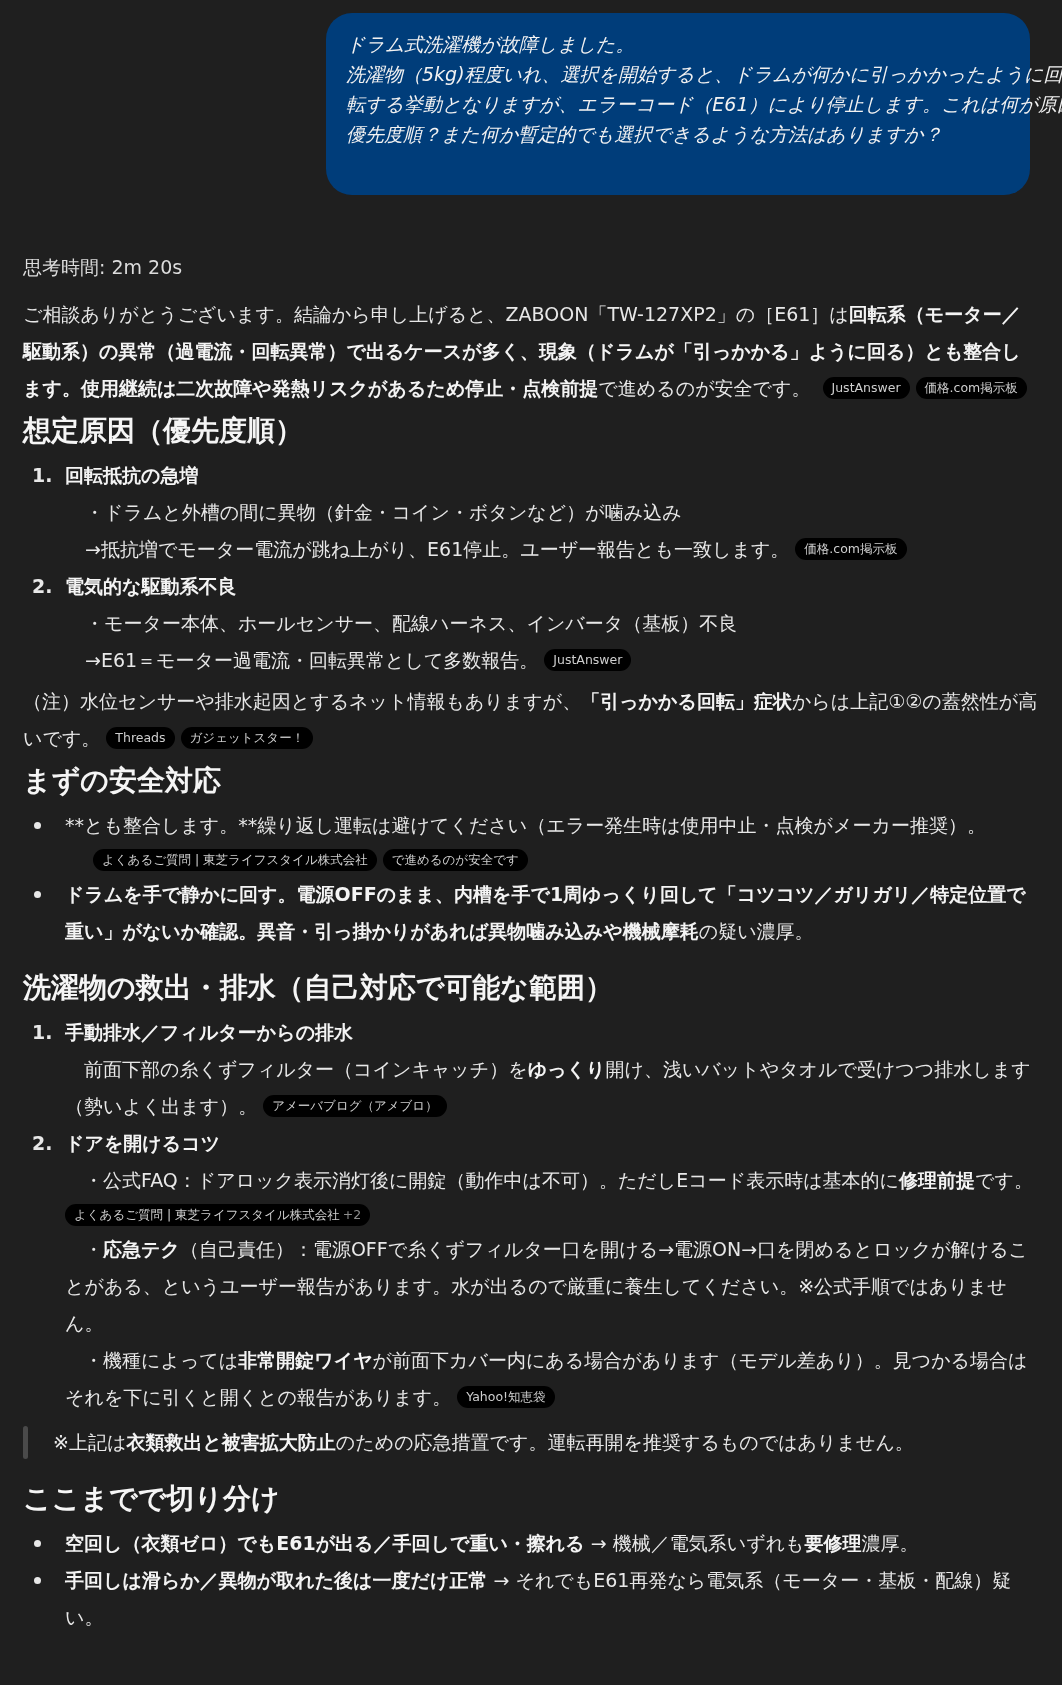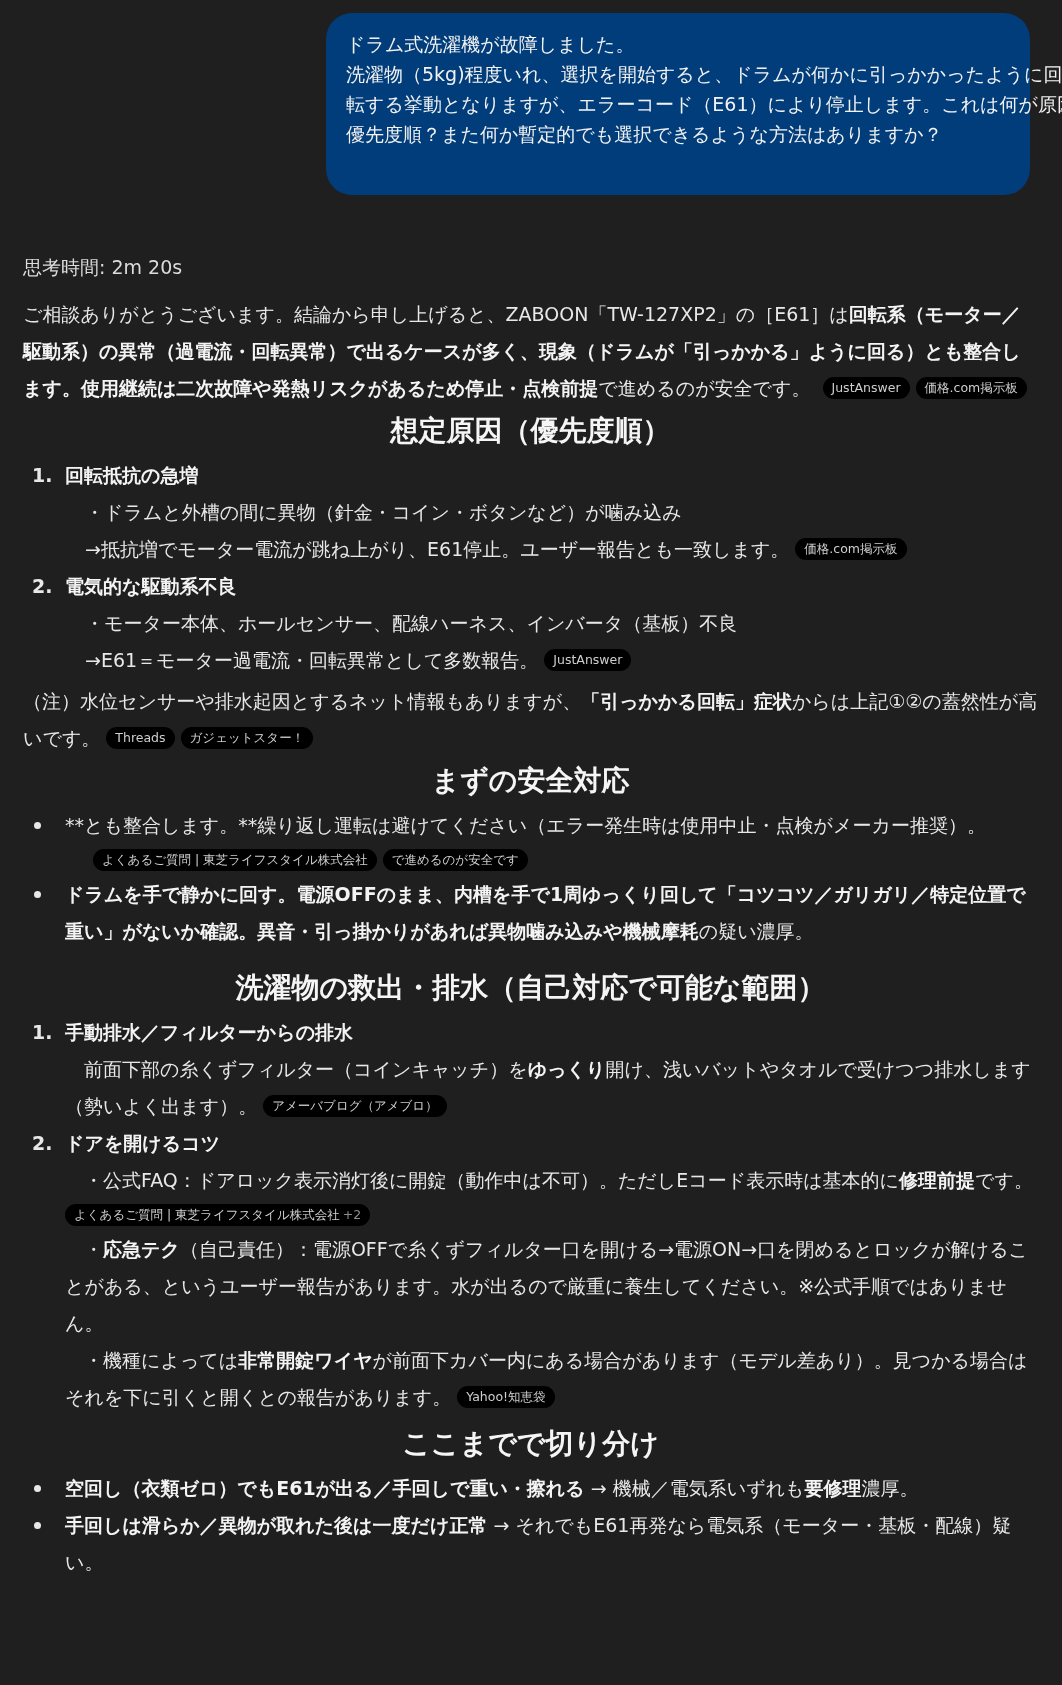--- a/index.html
+++ b/index.html
@@ -9,34 +9,34 @@
     font-family:"DejaVu Sans","Liberation Sans",sans-serif;
     font-size:19px; line-height:37px;
     position:relative;
   }
   .user-bubble {
     position:absolute; left:326px; top:13px; width:704px; height:182px;
     box-sizing:border-box; padding:16px 22px 0 20px;
     background:#003d7a; border-radius:26px;
     color:#f2f2f2; font-size:19px; line-height:30px;
   }
-  .user-bubble .line { display:block; white-space:nowrap; }
+  .user-bubble .line { display:block; white-space:nowrap;font-style:italic; }
   .answer { position:absolute; left:23px; top:252px; width:1015px; }
   .think { font-size:19px; line-height:30px; color:#dcdcdc; margin:0 0 14px 0; }
   p { margin:0; }
   b { font-weight:bold; color:#f4f4f4; }
   .chip {
     display:inline-block; vertical-align:middle;
     background:#000000; color:#cfcfcf;
     font-size:12.5px; line-height:22px; height:22px;
     padding:0 9px; border-radius:11px; margin-left:6px;
     position:relative; top:-2px;
   }
   .chip .more { color:#8e8e8e; margin-left:3px; }
-  h2 { font-size:28px; font-weight:bold; color:#f5f5f5; margin:2px 0 4px 0; line-height:44px;text-align:center; }
+  h2 { font-size:28px; font-weight:bold; color:#f5f5f5; margin:2px 0 4px 0; line-height:44px; }
   ol, ul { margin:0; padding:0; list-style:none; }
   .num-item { position:relative; padding-left:42px; }
   .num-label { position:absolute; left:9px; top:0; font-weight:bold; }
   .sub { padding-left:20px; }
   .bullet-item { position:relative; padding-left:42px; }
   .bullet-dot { position:absolute; left:11px; top:15px; width:7px; height:7px; background:#e8e8e8; border-radius:50%; }
   .chip-row { padding-left:22px; line-height:32px; }
   .quote { position:relative; padding-left:30px; margin:8px 0 10px 0; }
   .quote-bar { position:absolute; left:0; top:2px; bottom:2px; width:5px; background:#4a4a4a; border-radius:3px; }
   .gap-s { height:4px; }
@@ -103,20 +103,24 @@
     </li>
     <li class="num-item">
       <span class="num-label">2.</span>
       <b>ドアを開けるコツ</b>
       <div><span>　・公式FAQ：ドアロック表示消灯後に開錠（動作中は不可）。ただしEコード表示時は基本的に</span><b>修理前提</b><span>です。</span></div>
       <div class="chip-row" style="padding-left:0"><span class="chip" style="margin-left:0"><span>よくあるご質問 | 東芝ライフスタイル株式会社</span><span class="more">+2</span></span></div>
       <div><span>　・</span><b>応急テク</b><span>（自己責任）：電源OFFで糸くずフィルター口を開ける→電源ON→口を閉めるとロックが解けることがある、というユーザー報告があります。水が出るので厳重に養生してください。※公式手順ではありません。</span></div>
       <div><span>　・機種によっては</span><b>非常開錠ワイヤ</b><span>が前面下カバー内にある場合があります（モデル差あり）。見つかる場合はそれを下に引くと開くとの報告があります。</span><span class="chip">Yahoo!知恵袋</span></div>
     </li>
   </ol>
+  <div class="quote">
+    <span class="quote-bar"></span>
+    <span>※上記は</span><b>衣類救出と被害拡大防止</b><span>のための応急措置です。運転再開を推奨するものではありません。</span>
+  </div>
   <div class="gap-s"></div>
 
   <h2>ここまでで切り分け</h2>
   <ul>
     <li class="bullet-item">
       <span class="bullet-dot"></span>
       <b>空回し（衣類ゼロ）でもE61が出る／手回しで重い・擦れる</b><span> → 機械／電気系いずれも</span><b>要修理</b><span>濃厚。</span>
     </li>
     <li class="bullet-item">
       <span class="bullet-dot"></span>

